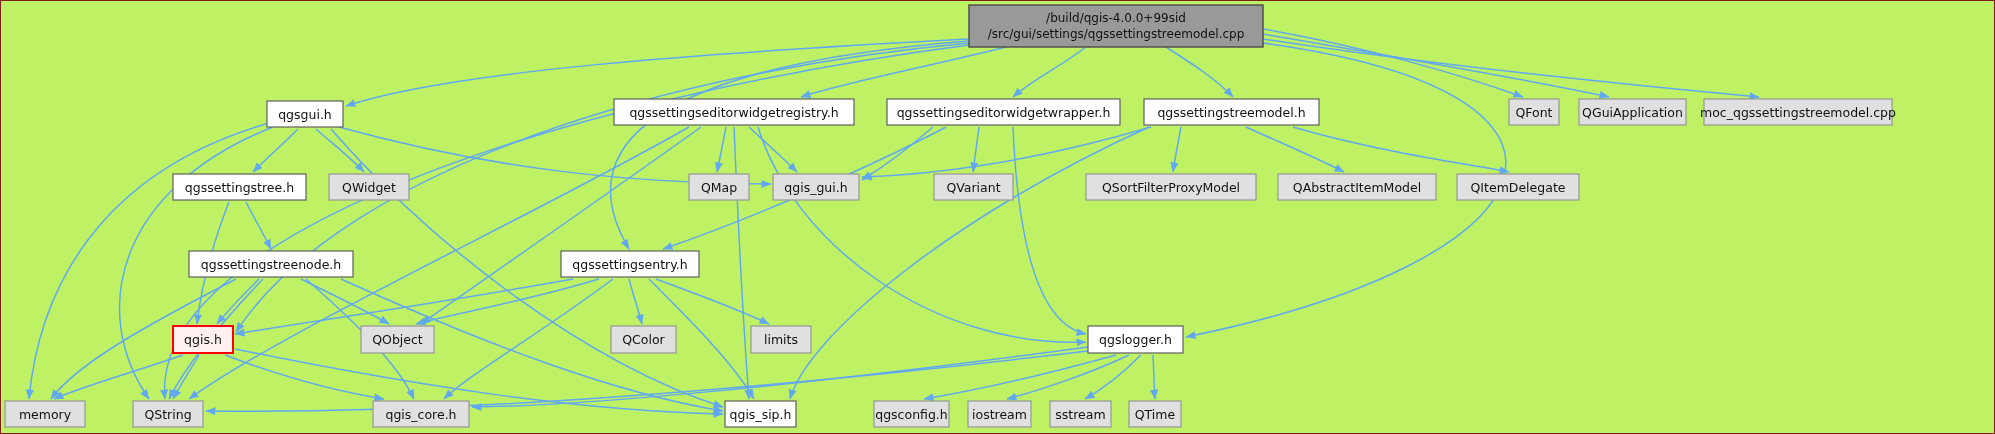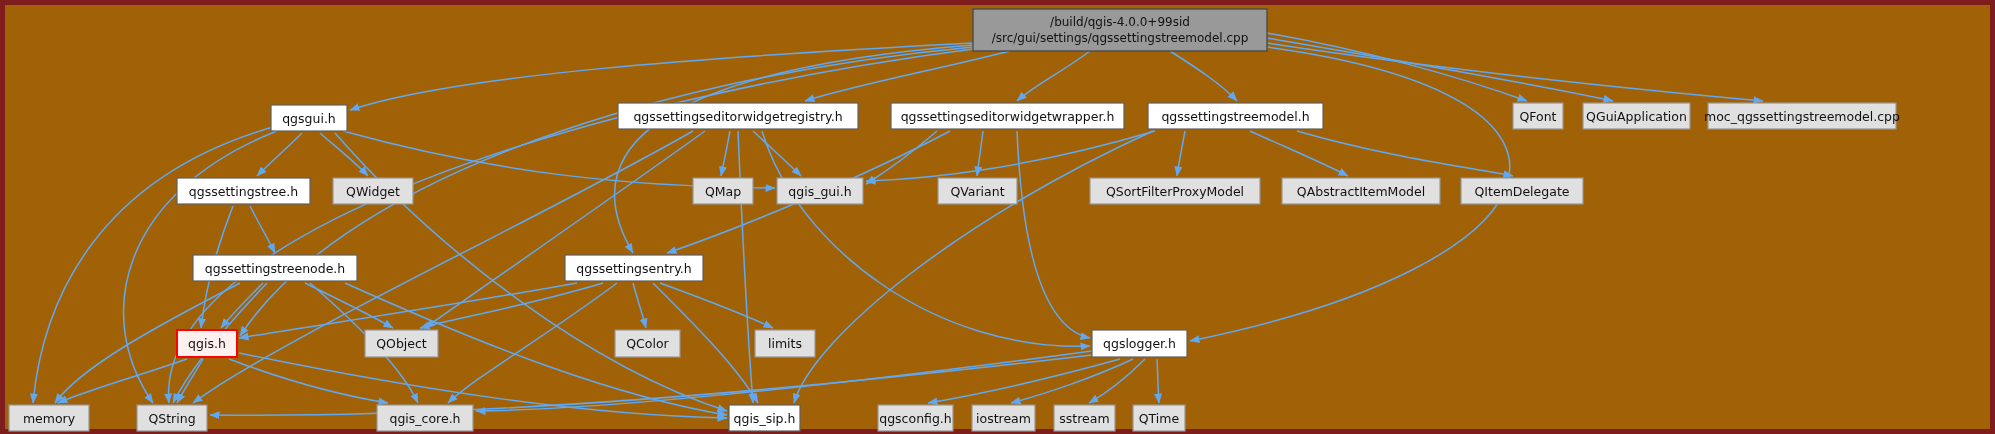--- a/index.html
+++ b/index.html
@@ -1,21 +1,21 @@
 <!DOCTYPE html>
 <html><head>
 <meta charset="utf-8">
 <style>
   html,body{margin:0;padding:0;background:#000;}
   #canvas{
     position:relative;
     width:1995px;height:434px;
-    background:#a16207;
+    background:#bef264;
     box-sizing:border-box;
-    border:5px solid #7f1d1d;
+    border:1px solid #7f1d1d;
     font-family:"DejaVu Sans", sans-serif;
   }
   svg{display:block;}
   .edge{fill:none;stroke-width:1.5px;}
   .node-rect{stroke-width:1.2px;}
   .node-rect.main{stroke-width:1.4px;}
   .node-rect.highlight{stroke-width:2px;}
   .node-label{font-size:12.5px;fill:#111;}
   .node-label.main-label{font-size:12px;}
   text{dominant-baseline:middle;text-anchor:middle;}

